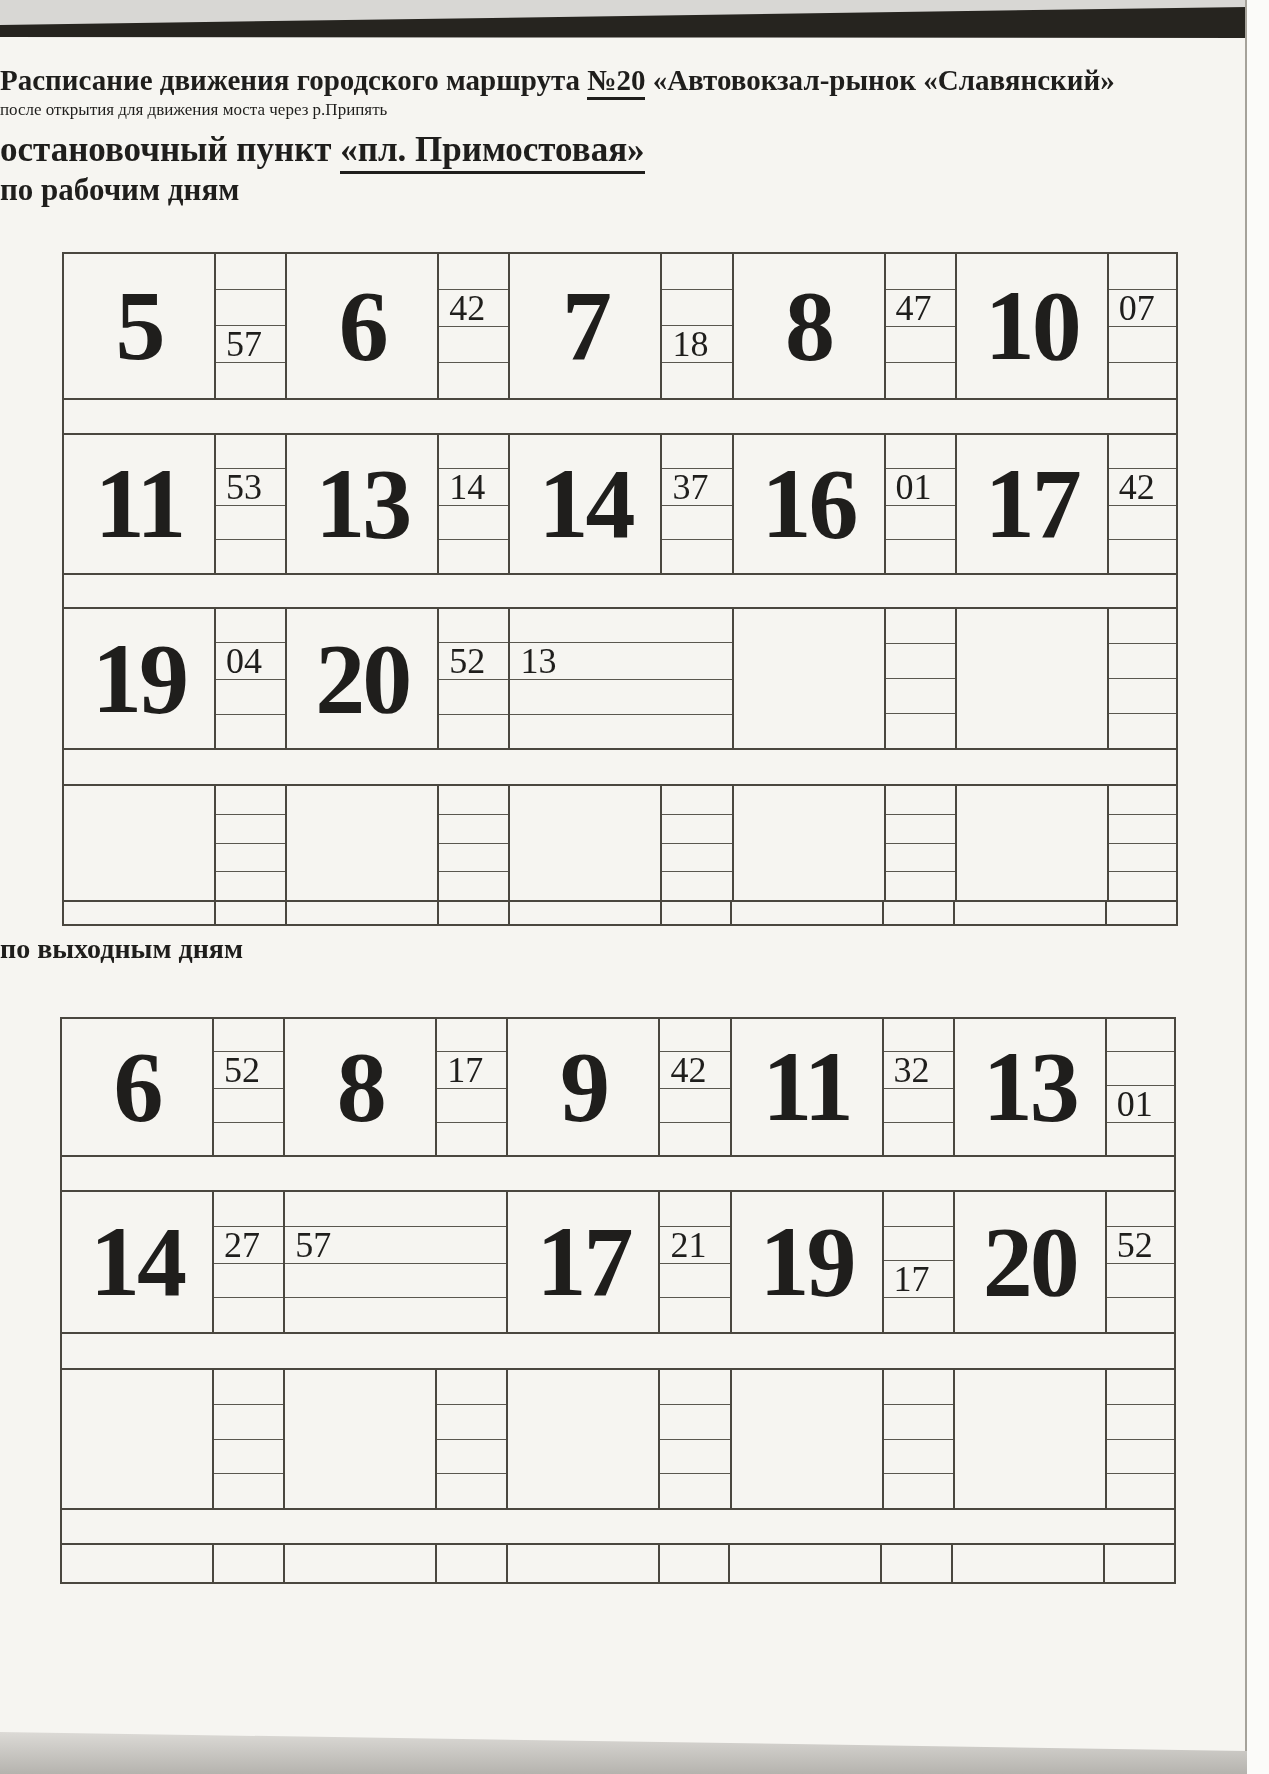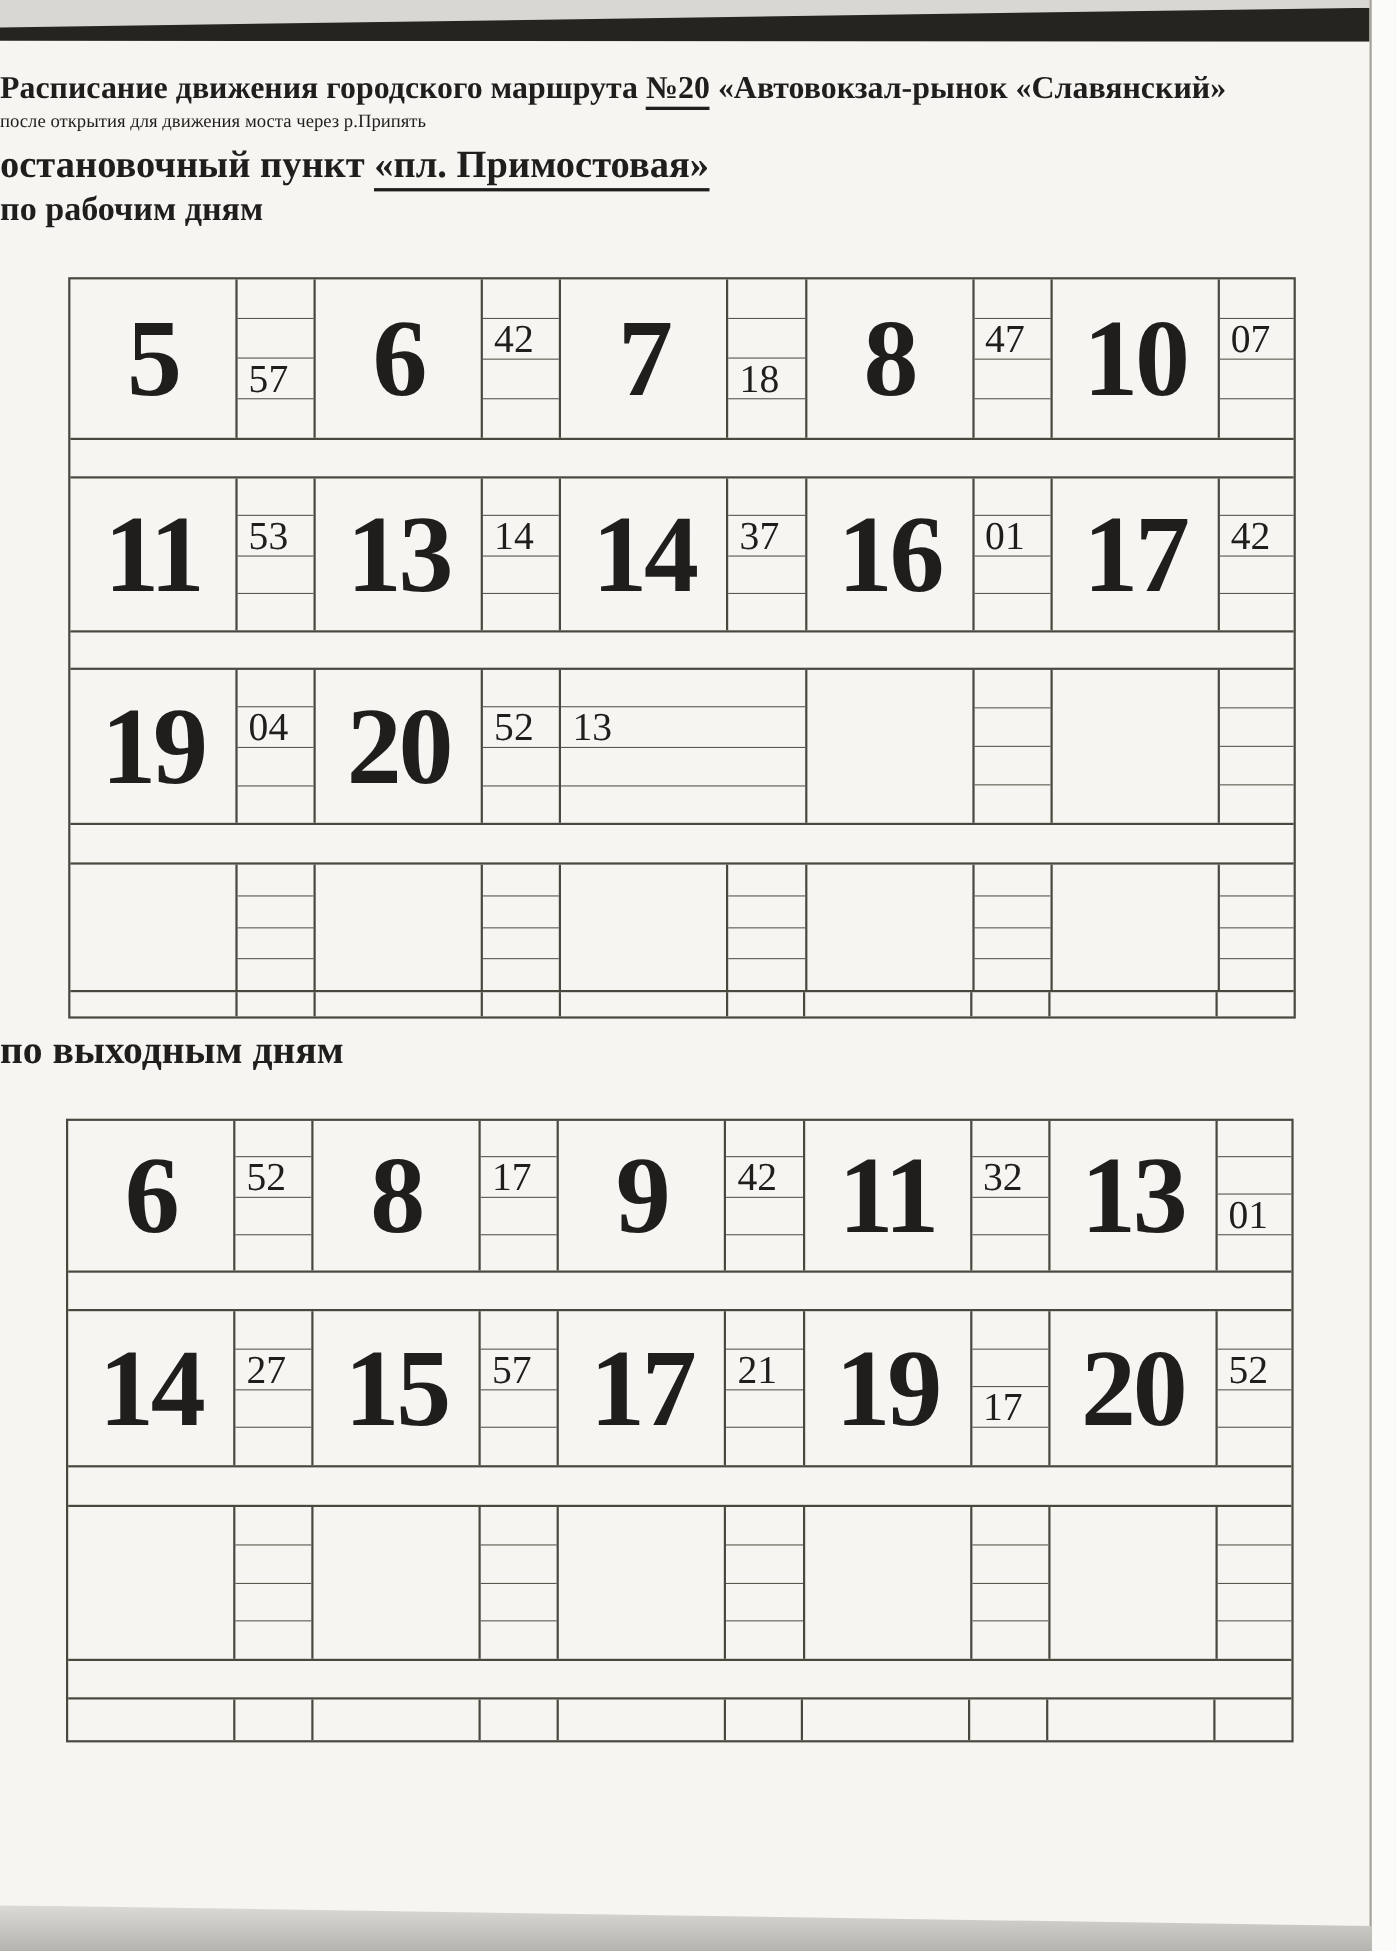--- a/index.html
+++ b/index.html
@@ -22,21 +22,21 @@
     clip-path:polygon(0 25px,1247px 7px,1247px 38px,0 37px);}
   .scan-right{position:absolute;top:0;right:0;width:22px;height:100%;background:#fbfbf9;border-left:2px solid #a5a29a;}
   .scan-bottom{position:absolute;left:0;bottom:0;width:1247px;height:42px;background:linear-gradient(#dcdad6,#b5b3ae);
     clip-path:polygon(0 0,100% 45%,100% 100%,0 100%);}
   
   .hwrap{position:absolute;left:0;width:1110px;text-align:left;white-space:nowrap;}
   .title1{top:64px;font-size:29px;font-weight:bold;}
   .title2{top:100px;font-size:17px;}
   .title3{top:130px;font-size:35px;font-weight:bold;}
   .title4{top:172px;font-size:31px;font-weight:bold;}
-  .title-weekend{top:933px;font-size:36px;font-weight:bold;}
+  .title-weekend{top:933px;font-size:28px;font-weight:bold;}
   .u-route{border-bottom:3px solid var(--ink);padding-bottom:1px;}
   .u-stop{border-bottom:3px solid var(--ink);padding-bottom:2px;}
   
   .sched{position:absolute;border:2px solid var(--line);box-sizing:border-box;background:var(--paper);}
   .srow{display:flex;border-bottom:2px solid var(--line);box-sizing:border-box;}
   .srow:last-child{border-bottom:none;}
   .hour-cell{flex:0 0 152px;display:flex;align-items:center;justify-content:center;
     border-right:2px solid var(--line);box-sizing:border-box;
     font-size:100px;font-weight:bold;line-height:1;letter-spacing:-3px;}
   .min-cell{flex:1 1 0;display:flex;flex-direction:column;border-right:2px solid var(--line);box-sizing:border-box;}
@@ -332,21 +332,20 @@
         <div class="pair">
           <div class="hour-cell">14</div>
           <div class="min-cell">
             <div class="mslot"></div>
             <div class="mslot">27</div>
             <div class="mslot"></div>
             <div class="mslot"></div>
           </div>
         </div>
         <div class="pair">
-          <div class="hour-cell">15</div>
           <div class="min-cell">
             <div class="mslot"></div>
             <div class="mslot">57</div>
             <div class="mslot"></div>
             <div class="mslot"></div>
           </div>
         </div>
         <div class="pair">
           <div class="hour-cell">17</div>
           <div class="min-cell">

